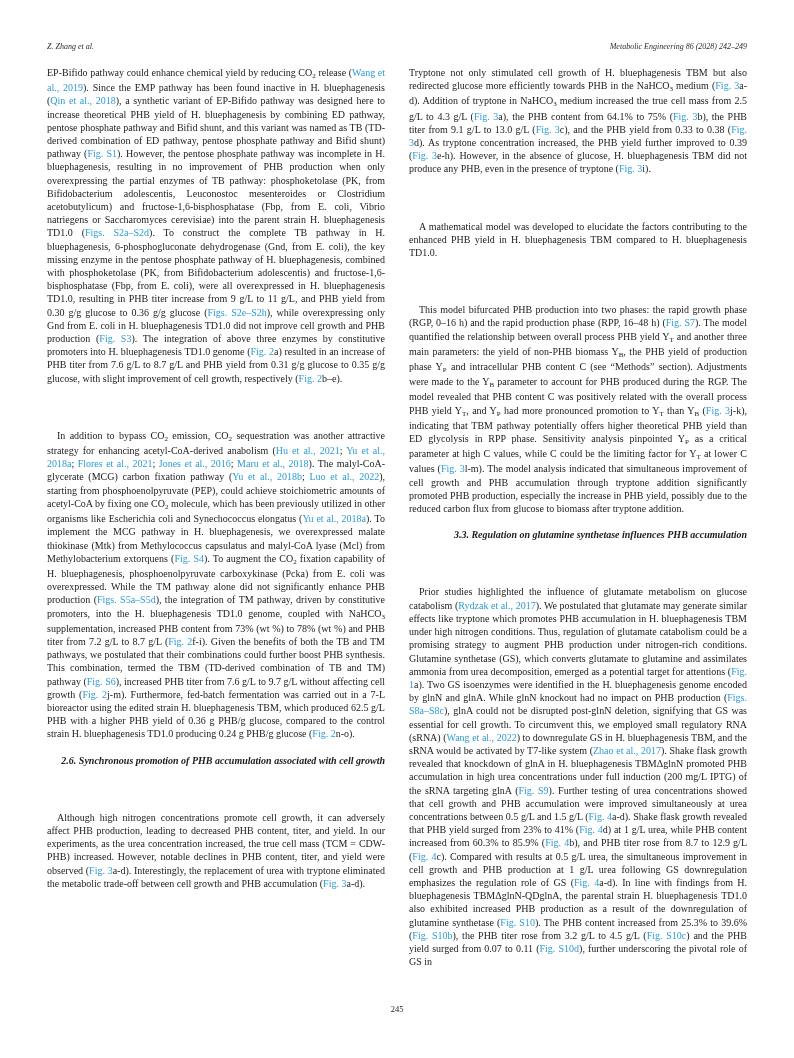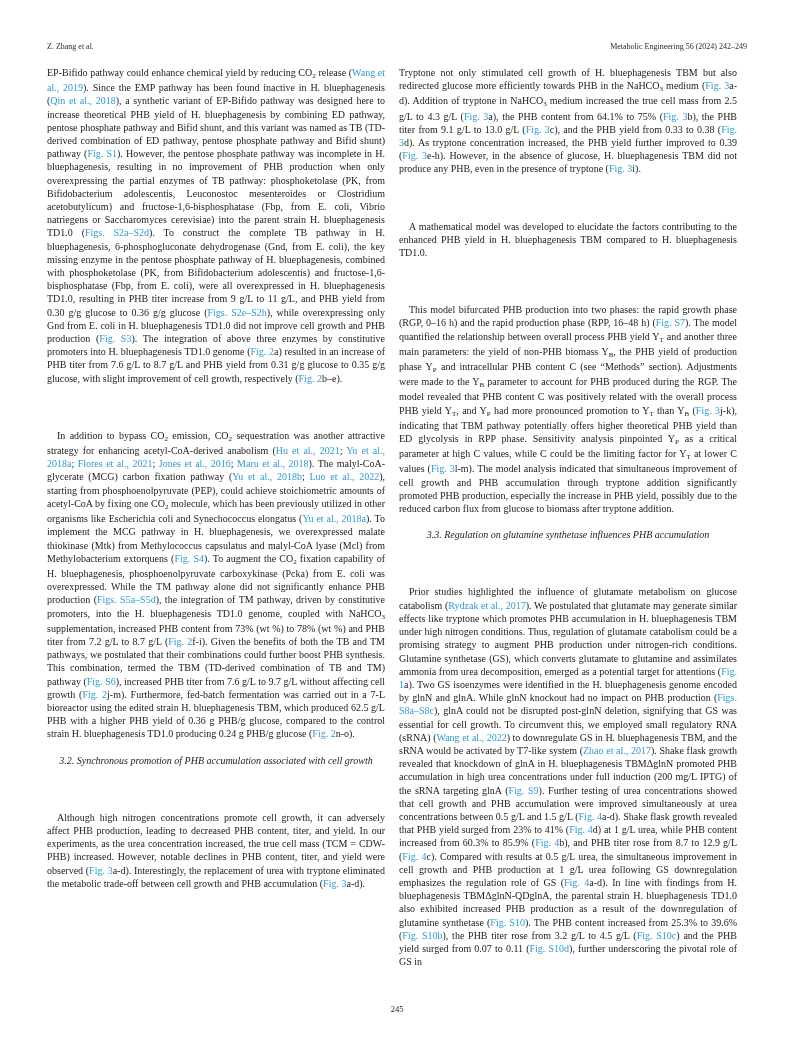--- a/index.html
+++ b/index.html
@@ -10,65 +10,65 @@
     color:#1b1b1b;
     position:relative;
     overflow:hidden;
   }
   .page {
     position:absolute; inset:0;
     padding:42px 47px 0 47px;
   }
   .page-header {
     display:flex; justify-content:space-between; align-items:baseline;
-    font-size:8px; color:#2a2a2a;
+    font-size:8px; font-style:italic; color:#2a2a2a;
     margin-bottom:15px;
   }
   .columns {
-    display:flex; gap:14px;
+    display:flex; gap:24px;
   }
   .col {
     width:338px;
     font-size:10px;
     line-height:13.2px;
     text-align:justify;
     hyphens:auto;
     -webkit-hyphens:auto;
   }
   .para { margin:0; }
   .para.indent { text-indent:10px;margin-top:44px; }
   .subheading {
-    font-weight:normal; font-style:italic;
+    font-weight:bold; font-style:italic;
     font-size:10px; line-height:13.2px;
     margin:13px 0 13px 0;
-    text-align:center;
+    text-align:right;
   }
   .it { }
   .sb { font-size:70%; position:relative; top:2px; letter-spacing:0; }
   .lnk { color:#2e9bd3; cursor:pointer; }
   .page-footer {
     position:absolute; left:0; right:0; top:1004px;
     text-align:center; font-size:8.5px; color:#1b1b1b;
   }
 </style>
 </head>
 <body>
 
 <div class="page">
 
   <div class="page-header">
     <span>Z. Zhang et al.</span>
-    <span>Metabolic Engineering 56 (2024) 242–249</span>
+    <span>Metabolic Engineering 86 (2028) 242–249</span>
   </div>
 
   <div class="columns">
     <div class="col">
         <p class="para"><span>EP-Bifido pathway could enhance chemical yield by reducing CO</span><span class="sb">2</span><span> release (</span><span class="lnk">Wang et al., 2019</span><span>). Since the EMP pathway has been found inactive in </span><span class="it">H. bluephagenesis</span><span> (</span><span class="lnk">Qin et al., 2018</span><span>), a synthetic variant of EP-Bifido pathway was designed here to increase theoretical PHB yield of </span><span class="it">H. bluephagenesis</span><span> by combining ED pathway, pentose phosphate pathway and Bifid shunt, and this variant was named as TB (TD-derived combination of ED pathway, pentose phosphate pathway and Bifid shunt) pathway (</span><span class="lnk">Fig. S1</span><span>). However, the pentose phosphate pathway was incomplete in </span><span class="it">H. bluephagenesis</span><span>, resulting in no improvement of PHB production when only overexpressing the partial enzymes of TB pathway: phosphoketolase (PK, from </span><span class="it">Bifidobacterium adolescentis</span><span>, </span><span class="it">Leuconostoc mesenteroides</span><span> or </span><span class="it">Clostridium acetobutylicum</span><span>) and fructose-1,6-bisphosphatase (Fbp, from </span><span class="it">E. coli</span><span>, </span><span class="it">Vibrio natriegens</span><span> or </span><span class="it">Saccharomyces cerevisiae</span><span>) into the parent strain </span><span class="it">H. bluephagenesis</span><span> TD1.0 (</span><span class="lnk">Figs. S2a–S2d</span><span>). To construct the complete TB pathway in </span><span class="it">H. bluephagenesis</span><span>, 6-phosphogluconate dehydrogenase (Gnd, from </span><span class="it">E. coli</span><span>), the key missing enzyme in the pentose phosphate pathway of </span><span class="it">H. bluephagenesis</span><span>, combined with phosphoketolase (PK, from </span><span class="it">Bifidobacterium adolescentis</span><span>) and fructose-1,6-bisphosphatase (Fbp, from </span><span class="it">E. coli</span><span>), were all overexpressed in </span><span class="it">H. bluephagenesis</span><span> TD1.0, resulting in PHB titer increase from 9 g/L to 11 g/L, and PHB yield from 0.30 g/g glucose to 0.36 g/g glucose (</span><span class="lnk">Figs. S2e–S2h</span><span>), while overexpressing only Gnd from </span><span class="it">E. coli</span><span> in </span><span class="it">H. bluephagenesis</span><span> TD1.0 did not improve cell growth and PHB production (</span><span class="lnk">Fig. S3</span><span>). The integration of above three enzymes by constitutive promoters into </span><span class="it">H. bluephagenesis</span><span> TD1.0 genome (</span><span class="lnk">Fig. 2</span><span>a) resulted in an increase of PHB titer from 7.6 g/L to 8.7 g/L and PHB yield from 0.31 g/g glucose to 0.35 g/g glucose, with slight improvement of cell growth, respectively (</span><span class="lnk">Fig. 2</span><span>b–e).</span></p>
         <p class="para indent"><span>In addition to bypass CO</span><span class="sb">2</span><span> emission, CO</span><span class="sb">2</span><span> sequestration was another attractive strategy for enhancing acetyl-CoA-derived anabolism (</span><span class="lnk">Hu et al., 2021</span><span>; </span><span class="lnk">Yu et al., 2018a</span><span>; </span><span class="lnk">Flores et al., 2021</span><span>; </span><span class="lnk">Jones et al., 2016</span><span>; </span><span class="lnk">Maru et al., 2018</span><span>). The malyl-CoA-glycerate (MCG) carbon fixation pathway (</span><span class="lnk">Yu et al., 2018b</span><span>; </span><span class="lnk">Luo et al., 2022</span><span>), starting from phosphoenolpyruvate (PEP), could achieve stoichiometric amounts of acetyl-CoA by fixing one CO</span><span class="sb">2</span><span> molecule, which has been previously utilized in other organisms like </span><span class="it">Escherichia coli</span><span> and </span><span class="it">Synechococcus elongatus</span><span> (</span><span class="lnk">Yu et al., 2018a</span><span>). To implement the MCG pathway in </span><span class="it">H. bluephagenesis</span><span>, we overexpressed malate thiokinase (Mtk) from </span><span class="it">Methylococcus capsulatus</span><span> and malyl-CoA lyase (Mcl) from </span><span class="it">Methylobacterium extorquens</span><span> (</span><span class="lnk">Fig. S4</span><span>). To augment the CO</span><span class="sb">2</span><span> fixation capability of </span><span class="it">H. bluephagenesis</span><span>, phosphoenolpyruvate carboxykinase (Pcka) from </span><span class="it">E. coli</span><span> was overexpressed. While the TM pathway alone did not significantly enhance PHB production (</span><span class="lnk">Figs. S5a–S5d</span><span>), the integration of TM pathway, driven by constitutive promoters, into the </span><span class="it">H. bluephagenesis</span><span> TD1.0 genome, coupled with NaHCO</span><span class="sb">3</span><span> supplementation, increased PHB content from 73% (wt %) to 78% (wt %) and PHB titer from 7.2 g/L to 8.7 g/L (</span><span class="lnk">Fig. 2</span><span>f-i). Given the benefits of both the TB and TM pathways, we postulated that their combinations could further boost PHB synthesis. This combination, termed the TBM (TD-derived combination of TB and TM) pathway (</span><span class="lnk">Fig. S6</span><span>), increased PHB titer from 7.6 g/L to 9.7 g/L without affecting cell growth (</span><span class="lnk">Fig. 2</span><span>j-m). Furthermore, fed-batch fermentation was carried out in a 7-L bioreactor using the edited strain </span><span class="it">H. bluephagenesis</span><span> TBM, which produced 62.5 g/L PHB with a higher PHB yield of 0.36 g PHB/g glucose, compared to the control strain </span><span class="it">H. bluephagenesis</span><span> TD1.0 producing 0.24 g PHB/g glucose (</span><span class="lnk">Fig. 2</span><span>n-o).</span></p>
-        <h3 class="subheading"><span>3.2. Synchronous promotion of PHB accumulation associated with cell growth</span></h3>
+        <h3 class="subheading"><span>2.6. Synchronous promotion of PHB accumulation associated with cell growth</span></h3>
         <p class="para indent"><span>Although high nitrogen concentrations promote cell growth, it can adversely affect PHB production, leading to decreased PHB content, titer, and yield. In our experiments, as the urea concentration increased, the true cell mass (TCM = CDW-PHB) increased. However, notable declines in PHB content, titer, and yield were observed (</span><span class="lnk">Fig. 3</span><span>a-d). Interestingly, the replacement of urea with tryptone eliminated the metabolic trade-off between cell growth and PHB accumulation (</span><span class="lnk">Fig. 3</span><span>a-d).</span></p>
       </div>
     <div class="col">
         <p class="para"><span>Tryptone not only stimulated cell growth of </span><span class="it">H. bluephagenesis</span><span> TBM but also redirected glucose more efficiently towards PHB in the NaHCO</span><span class="sb">3</span><span> medium (</span><span class="lnk">Fig. 3</span><span>a-d). Addition of tryptone in NaHCO</span><span class="sb">3</span><span> medium increased the true cell mass from 2.5 g/L to 4.3 g/L (</span><span class="lnk">Fig. 3</span><span>a), the PHB content from 64.1% to 75% (</span><span class="lnk">Fig. 3</span><span>b), the PHB titer from 9.1 g/L to 13.0 g/L (</span><span class="lnk">Fig. 3</span><span>c), and the PHB yield from 0.33 to 0.38 (</span><span class="lnk">Fig. 3</span><span>d). As tryptone concentration increased, the PHB yield further improved to 0.39 (</span><span class="lnk">Fig. 3</span><span>e-h). However, in the absence of glucose, </span><span class="it">H. bluephagenesis</span><span> TBM did not produce any PHB, even in the presence of tryptone (</span><span class="lnk">Fig. 3</span><span>i).</span></p>
         <p class="para indent"><span>A mathematical model was developed to elucidate the factors contributing to the enhanced PHB yield in </span><span class="it">H. bluephagenesis</span><span> TBM compared to </span><span class="it">H. bluephagenesis</span><span> TD1.0.</span></p>
         <p class="para indent"><span>This model bifurcated PHB production into two phases: the rapid growth phase (RGP, 0–16 h) and the rapid production phase (RPP, 16–48 h) (</span><span class="lnk">Fig. S7</span><span>). The model quantified the relationship between overall process PHB yield Y</span><span class="sb">T</span><span> and another three main parameters: the yield of non-PHB biomass Y</span><span class="sb">B</span><span>, the PHB yield of production phase Y</span><span class="sb">P</span><span> and intracellular PHB content C (see “Methods” section). Adjustments were made to the Y</span><span class="sb">B</span><span> parameter to account for PHB produced during the RGP. The model revealed that PHB content C was positively related with the overall process PHB yield Y</span><span class="sb">T</span><span>, and Y</span><span class="sb">P</span><span> had more pronounced promotion to Y</span><span class="sb">T</span><span> than Y</span><span class="sb">B</span><span> (</span><span class="lnk">Fig. 3</span><span>j-k), indicating that TBM pathway potentially offers higher theoretical PHB yield than ED glycolysis in RPP phase. Sensitivity analysis pinpointed Y</span><span class="sb">P</span><span> as a critical parameter at high C values, while C could be the limiting factor for Y</span><span class="sb">T</span><span> at lower C values (</span><span class="lnk">Fig. 3</span><span>l-m). The model analysis indicated that simultaneous improvement of cell growth and PHB accumulation through tryptone addition significantly promoted PHB production, especially the increase in PHB yield, possibly due to the reduced carbon flux from glucose to biomass after tryptone addition.</span></p>
         <h3 class="subheading"><span>3.3. Regulation on glutamine synthetase influences PHB accumulation</span></h3>
         <p class="para indent"><span>Prior studies highlighted the influence of glutamate metabolism on glucose catabolism (</span><span class="lnk">Rydzak et al., 2017</span><span>). We postulated that glutamate may generate similar effects like tryptone which promotes PHB accumulation in </span><span class="it">H. bluephagenesis</span><span> TBM under high nitrogen conditions. Thus, regulation of glutamate catabolism could be a promising strategy to augment PHB production under nitrogen-rich conditions. Glutamine synthetase (GS), which converts glutamate to glutamine and assimilates ammonia from urea decomposition, emerged as a potential target for attentions (</span><span class="lnk">Fig. 1</span><span>a). Two GS isoenzymes were identified in the </span><span class="it">H. bluephagenesis</span><span> genome encoded by </span><span class="it">glnN</span><span> and </span><span class="it">glnA</span><span>. While </span><span class="it">glnN</span><span> knockout had no impact on PHB production (</span><span class="lnk">Figs. S8a–S8c</span><span>), </span><span class="it">glnA</span><span> could not be disrupted post-</span><span class="it">glnN</span><span> deletion, signifying that GS was essential for cell growth. To circumvent this, we employed small regulatory RNA (sRNA) (</span><span class="lnk">Wang et al., 2022</span><span>) to downregulate GS in </span><span class="it">H. bluephagenesis</span><span> TBM, and the sRNA would be activated by T7-like system (</span><span class="lnk">Zhao et al., 2017</span><span>). Shake flask growth revealed that knockdown of </span><span class="it">glnA</span><span> in </span><span class="it">H. bluephagenesis</span><span> TBMΔ</span><span class="it">glnN</span><span> promoted PHB accumulation in high urea concentrations under full induction (200 mg/L IPTG) of the sRNA targeting </span><span class="it">glnA</span><span> (</span><span class="lnk">Fig. S9</span><span>). Further testing of urea concentrations showed that cell growth and PHB accumulation were improved simultaneously at urea concentrations between 0.5 g/L and 1.5 g/L (</span><span class="lnk">Fig. 4</span><span>a-d). Shake flask growth revealed that PHB yield surged from 23% to 41% (</span><span class="lnk">Fig. 4</span><span>d) at 1 g/L urea, while PHB content increased from 60.3% to 85.9% (</span><span class="lnk">Fig. 4</span><span>b), and PHB titer rose from 8.7 to 12.9 g/L (</span><span class="lnk">Fig. 4</span><span>c). Compared with results at 0.5 g/L urea, the simultaneous improvement in cell growth and PHB production at 1 g/L urea following GS downregulation emphasizes the regulation role of GS (</span><span class="lnk">Fig. 4</span><span>a-d). In line with findings from </span><span class="it">H. bluephagenesis</span><span> TBMΔ</span><span class="it">glnN</span><span>-QD</span><span class="it">glnA</span><span>, the parental strain </span><span class="it">H. bluephagenesis</span><span> TD1.0 also exhibited increased PHB production as a result of the downregulation of glutamine synthetase (</span><span class="lnk">Fig. S10</span><span>). The PHB content increased from 25.3% to 39.6% (</span><span class="lnk">Fig. S10b</span><span>), the PHB titer rose from 3.2 g/L to 4.5 g/L (</span><span class="lnk">Fig. S10c</span><span>) and the PHB yield surged from 0.07 to 0.11 (</span><span class="lnk">Fig. S10d</span><span>), further underscoring the pivotal role of GS in</span></p>
       </div>
   </div>

